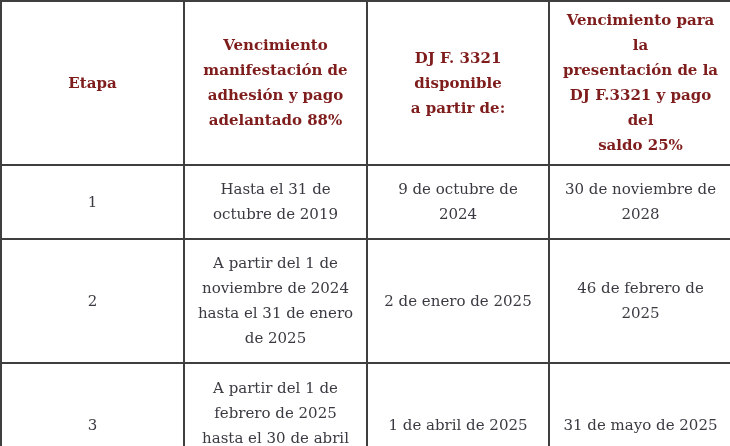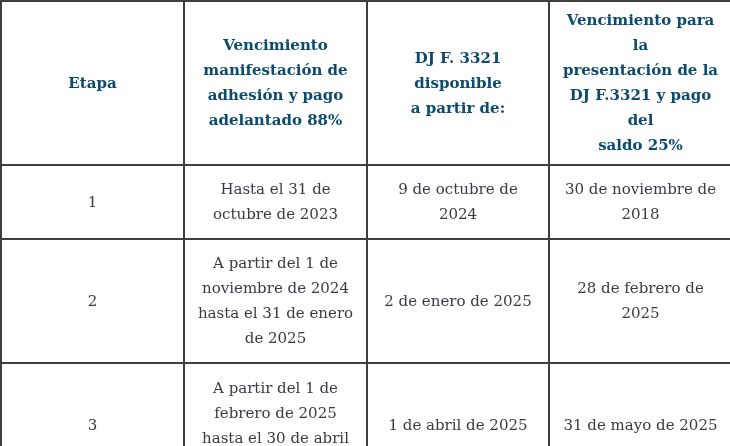--- a/index.html
+++ b/index.html
@@ -24,21 +24,21 @@
     vertical-align: middle;
     padding: 6px 12px;
     color: #3a3a42;
     font-size: 15px;
     line-height: 25px;
     white-space: pre-line;
     overflow: hidden;
   }
   .schedule th {
     font-weight: bold;
-    color: #0c4a6e;
+    color: #7f1d1d;
   }
   
   .schedule th:last-child, .schedule td:last-child { border-right: 0; }
   .schedule tr:last-child td { border-bottom: 0; }
 
   .schedule col.c1 { width: 183px; }
   .schedule col.c2 { width: 183px; }
   .schedule col.c3 { width: 182px; }
   .schedule col.c4 { width: 182px; }
 
@@ -69,33 +69,33 @@
       <th>Vencimiento para la
 presentación de la
 DJ F.3321 y pago del
 saldo 25%</th>
     </tr>
   </thead>
   <tbody>
     <tr class="row-1">
       <td>1</td>
       <td>Hasta el 31 de
-octubre de 2023</td>
+octubre de 2019</td>
       <td>9 de octubre de 2024</td>
       <td>30 de noviembre de
-2018</td>
+2028</td>
     </tr>
     <tr class="row-2">
       <td>2</td>
       <td>A partir del 1 de
 noviembre de 2024
 hasta el 31 de enero
 de 2025</td>
       <td>2 de enero de 2025</td>
-      <td>28 de febrero de
+      <td>46 de febrero de
 2025</td>
     </tr>
     <tr class="row-3">
       <td>3</td>
       <td>A partir del 1 de
 febrero de 2025
 hasta el 30 de abril
 de 2025</td>
       <td>1 de abril de 2025</td>
       <td>31 de mayo de 2025</td>

